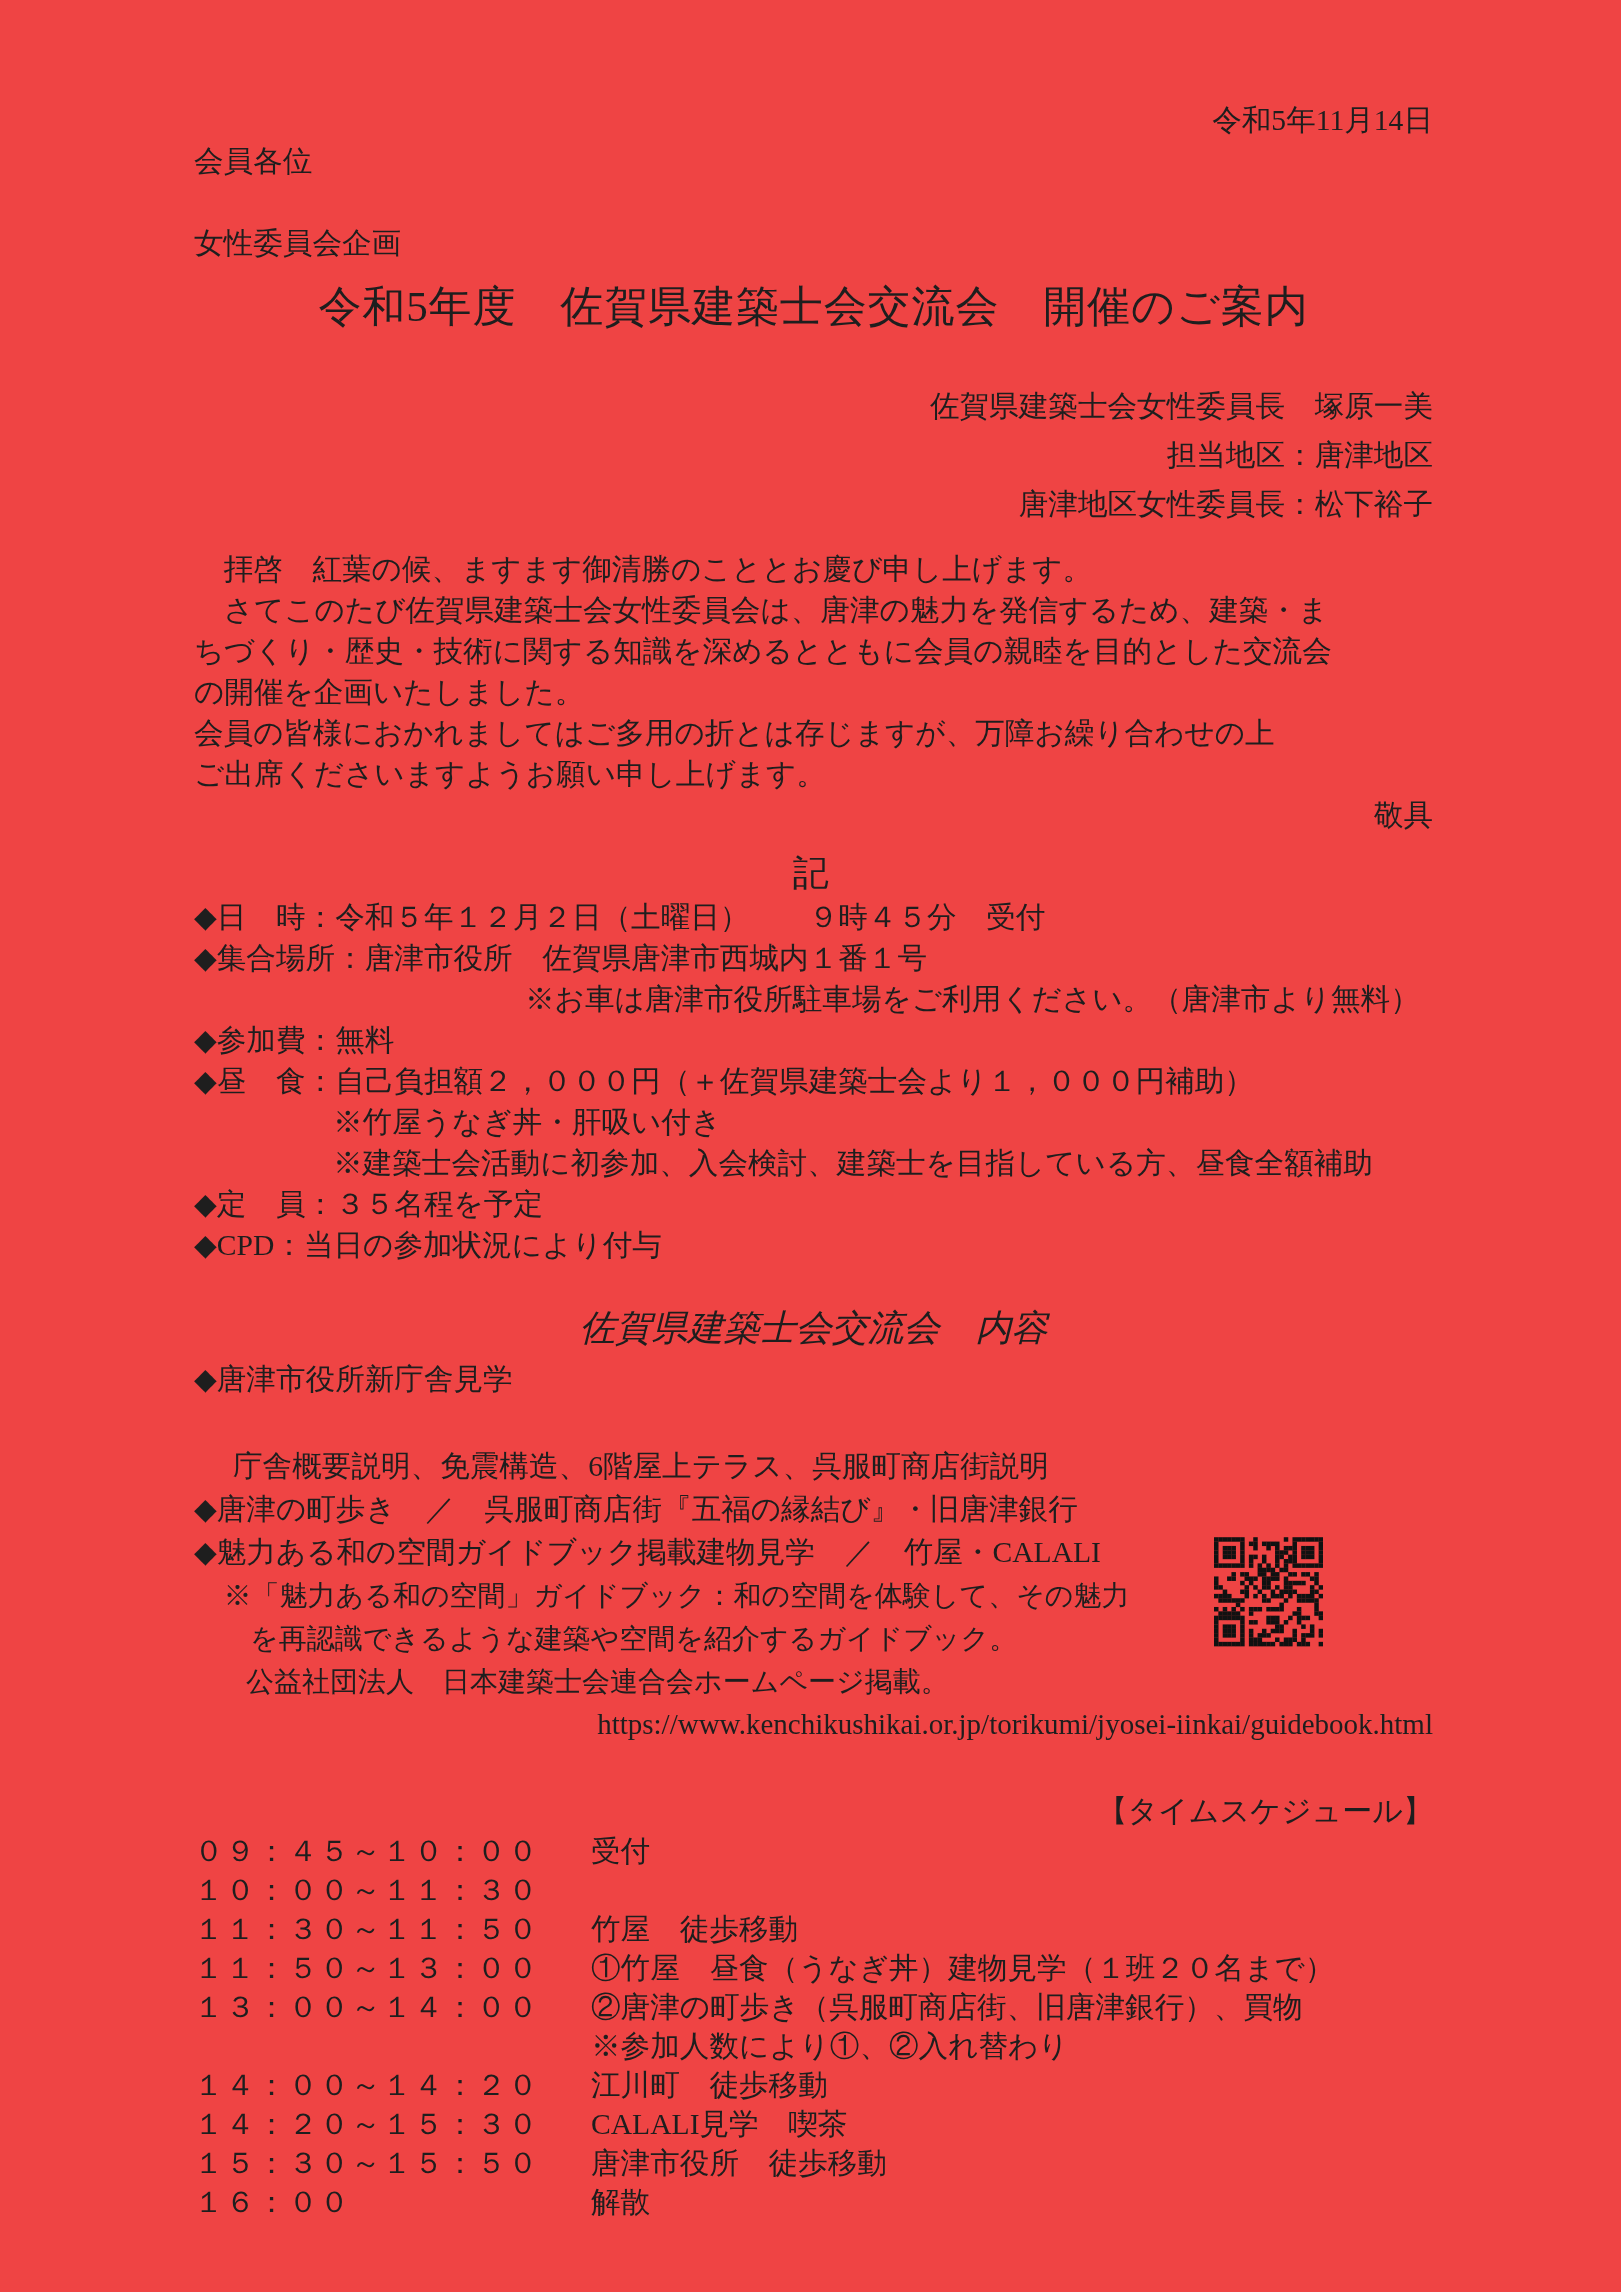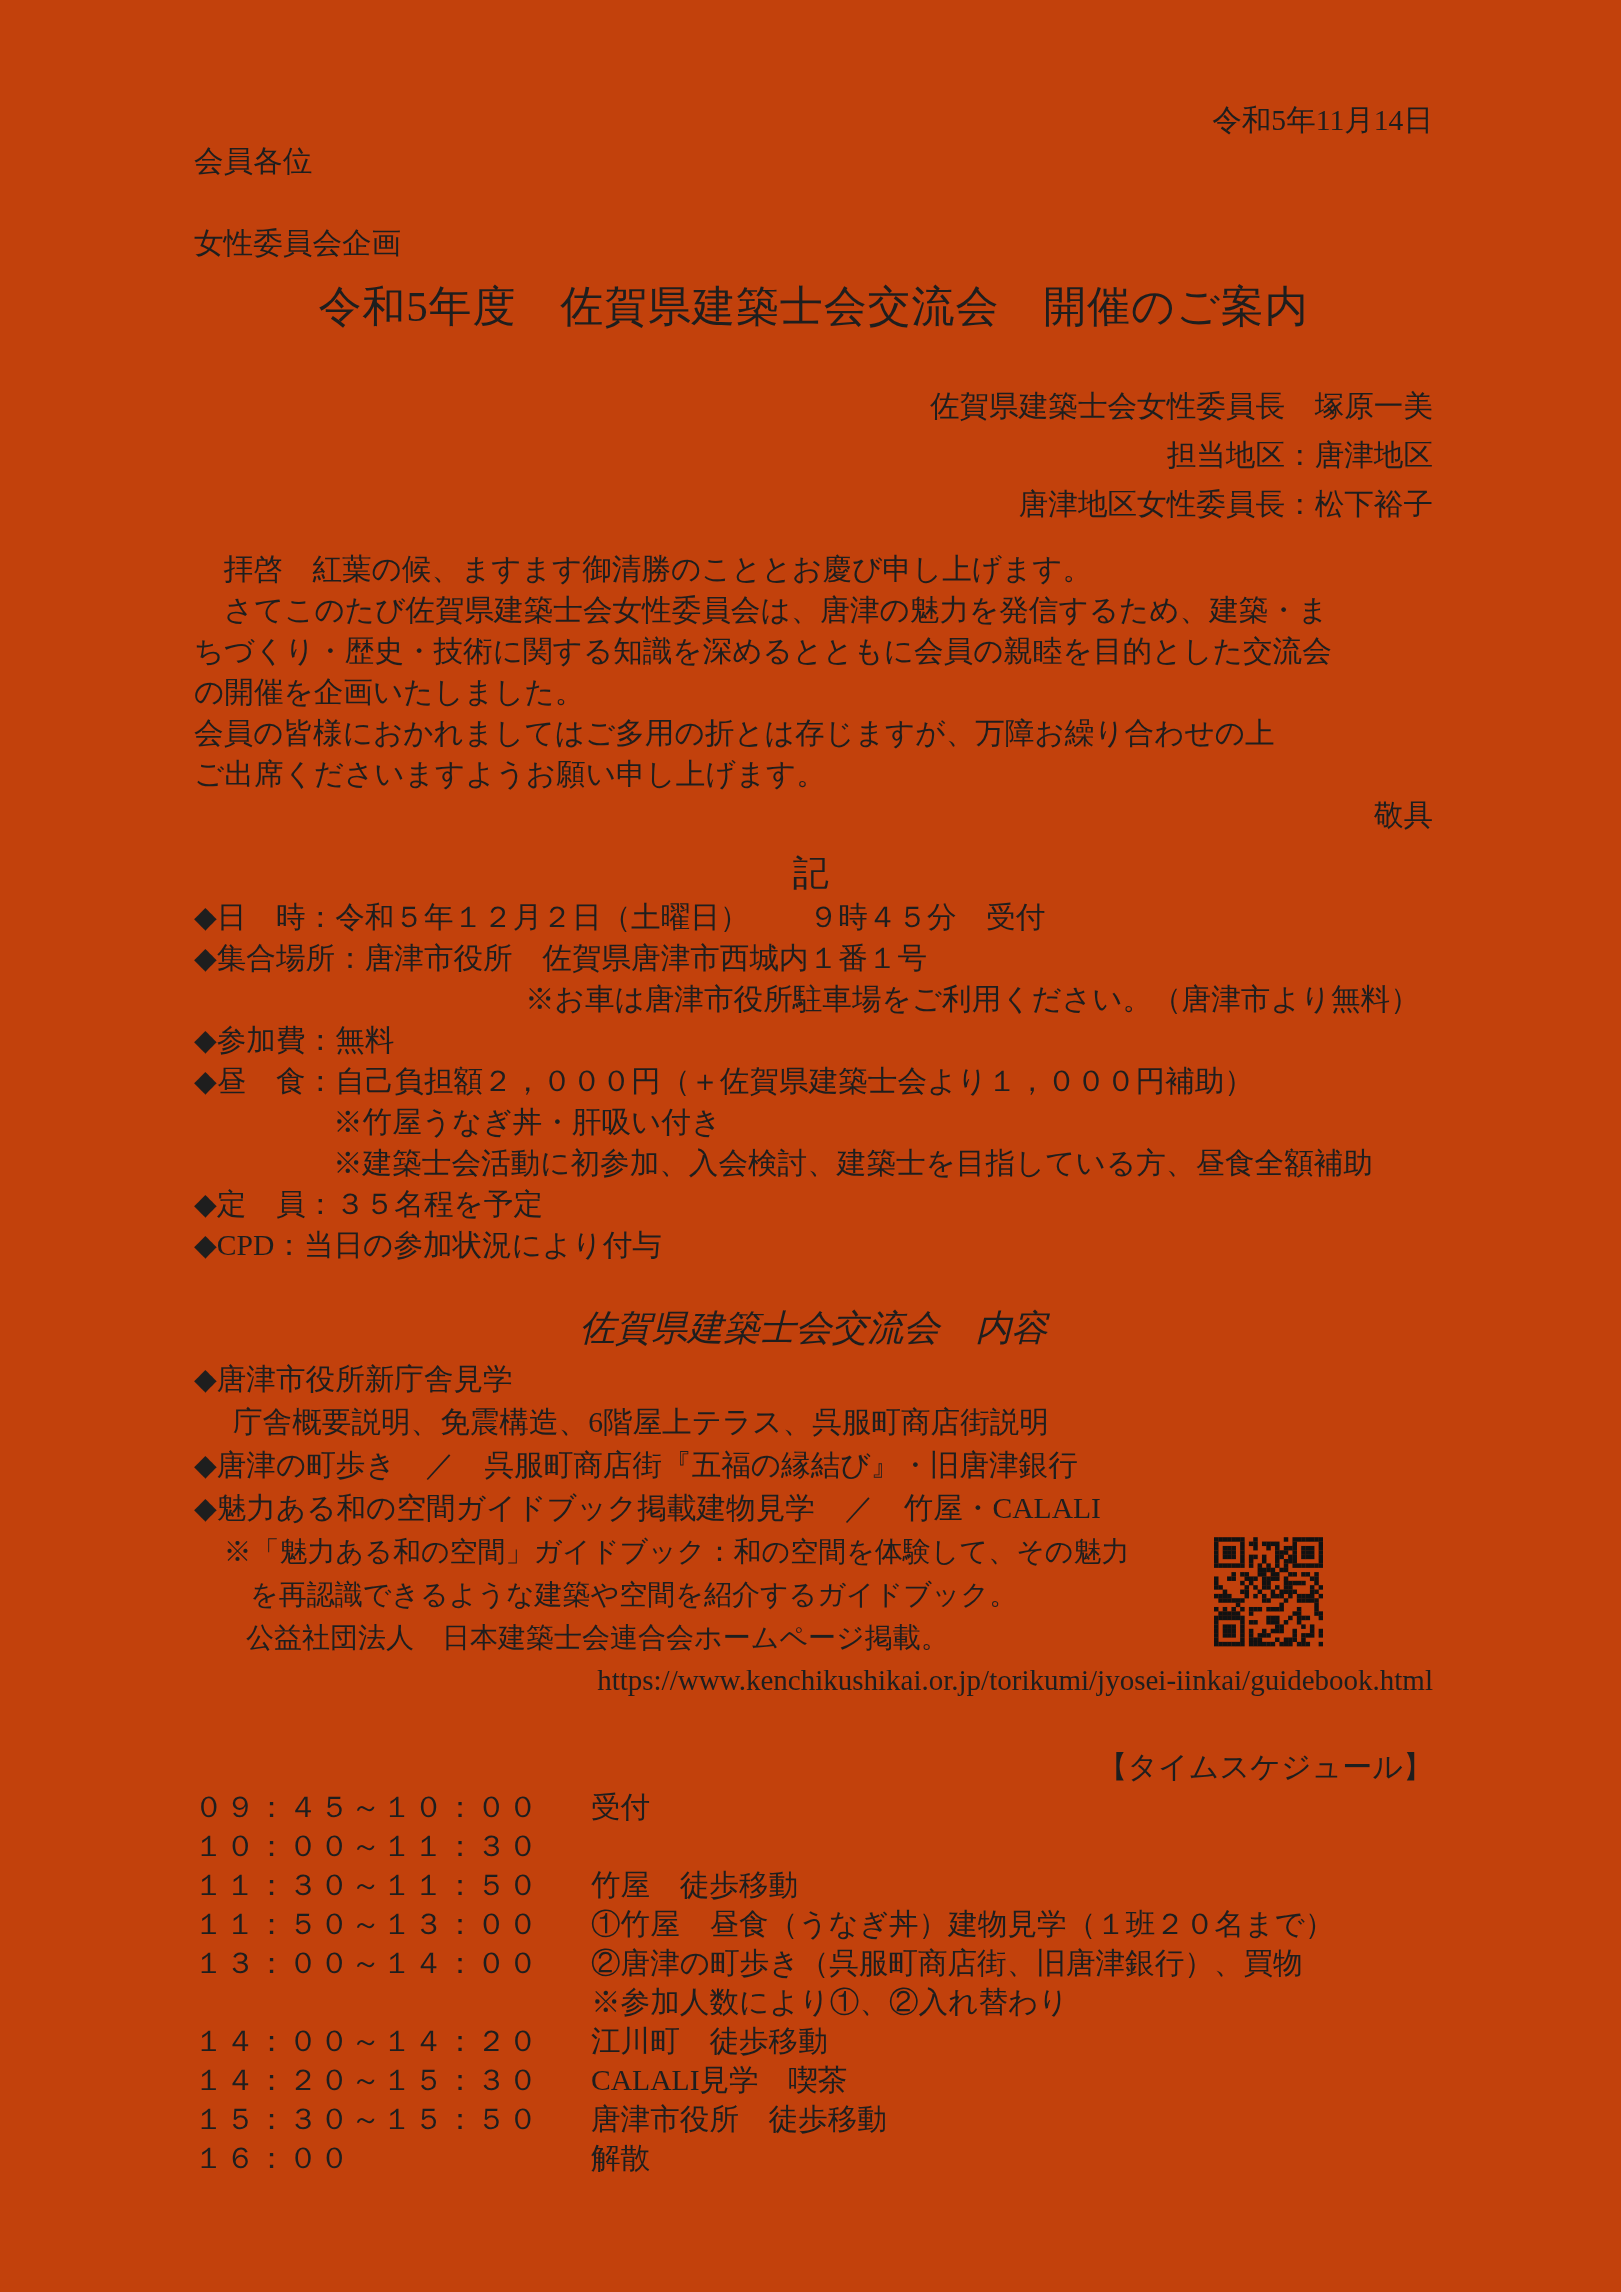--- a/index.html
+++ b/index.html
@@ -1,38 +1,38 @@
 <!DOCTYPE html>
 <html style="font-size:14.3px"><head>
 <meta charset="utf-8">
 <style>
   html,body{margin:0;padding:0;background:#ffffff;}
   .page{
     position:relative;
     width:1622px;height:2293px;
-    background:#c2410c;
+    background:#ef4444;
     color:#1e1e1e;
     font-family:"Liberation Serif","DejaVu Serif",serif;
     overflow:hidden;
   }
   .content{position:absolute;left:194px;top:0;width:1239px;}
   .line{font-size:29.6px;line-height:41px;white-space:pre;}
   .date-line{margin-top:100px;text-align:right;}
   .recipient-line{}
   .org-line{margin-top:41px;}
   .doc-title{margin-top:14.3px;font-size:43px;line-height:57px;text-align:center;letter-spacing:0.9px;white-space:pre;}
   .signatories{margin-top:47px;text-align:right;}
   .signatories .line{line-height:49px;}
   .greeting{margin-top:19.7px;}
   .closing-line{text-align:right;}
   .section-mark{margin-top:14.3px;font-size:36px;line-height:47px;text-align:center;letter-spacing:5.4px;}
   .details .line{line-height:41px;}
   .ind-370{padding-left:331px;}
   .ind-155{padding-left:139px;}
-  .ind-43{padding-left:39px;}
+  .ind-43{padding-left:39px;margin-top:44px;}
   .ind-33{padding-left:29.6px;}
   .ind-63{padding-left:56px;}
   .ind-58{padding-left:52px;}
   .ind-93{padding-left:83px;}
   .content-heading{margin-top:39px;font-size:36px;line-height:47px;text-align:center;white-space:pre;font-style:italic;}
   .content-lines{margin-top:5.4px;}
   .content-lines .line{line-height:43px;}
   .guide-note .line{font-size:28px;line-height:43px;}
   .guide-note .url{font-size:29px;text-align:right;}
   .sched-heading{margin-top:43px;font-size:30px;line-height:43px;text-align:right;}

